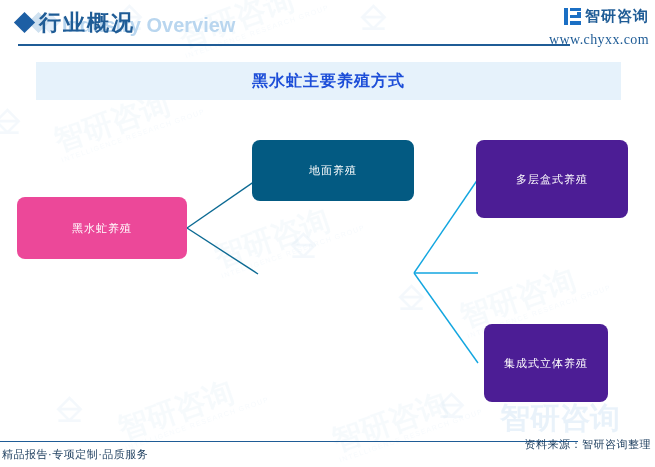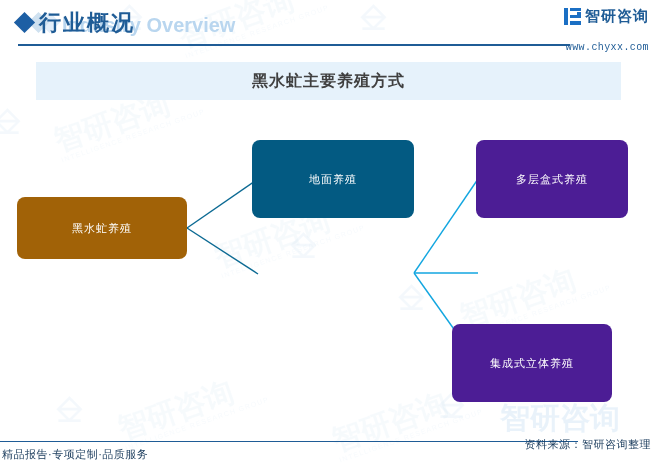--- a/index.html
+++ b/index.html
@@ -143,45 +143,45 @@
   #brand-glyph .g3 { left: 13px; top: 4px; width: 4px; height: 6px; }
   #brand-glyph .g4 { left: 6px; top: 7px; width: 8px; height: 3px; }
   #brand-glyph .g5 { left: 6px; top: 13px; width: 11px; height: 4px; }
   #brand-name {
     font-size: 15px;
     font-weight: bold;
     color: #1f5c96;
     letter-spacing: 1px;
   }
   #brand-url {
-    font-size: 10px;
+    font-size: 14px;
     color: #1f5c96;
     letter-spacing: 0.4px;
-    margin-top: 16px;
-    font-family: Liberation Mono, monospace;
+    margin-top: 6px;
+    font-family: Liberation Serif, serif;
   }
 
   
   #chart-title-banner {
     position: absolute;
     left: 36px;
     top: 62px;
     width: 585px;
     height: 38px;
     background: #e6f2fb;
     z-index: 4;
   }
   #chart-title-text {
     position: absolute;
     width: 100%;
     top: 9px;
     text-align: center;
     font-size: 16px;
     font-weight: bold;
-    color: #404040;
+    color: #1d4ed8;
     letter-spacing: 1px;
     font-family: "Liberation Serif", "DejaVu Serif", serif;
   }
 
   
   #diagram {
     position: absolute;
     left: 0; top: 0;
     width: 655px;
     height: 467px;
@@ -199,21 +199,21 @@
     border-radius: 8px;
     display: flex;
     align-items: center;
     justify-content: center;
     color: #ffffff;
     font-size: 11px;
     letter-spacing: 1px;
     z-index: 4;
     box-sizing: border-box;
   }
-  .node.root  { background: #a16207; }
+  .node.root  { background: #ec4899; }
   .node.mid   { background: #035a82; }
   .node.leaf  { background: #4c1d95; }
 
   
   #footer-rule {
     position: absolute;
     left: 0;
     top: 441px;
     width: 578px;
     height: 1px;
@@ -340,30 +340,30 @@
 
     <path d="M414 273 L478 179" stroke="#12a6e0" stroke-width="1.4" fill="none"></path>
     <path d="M414 273 L478 273" stroke="#12a6e0" stroke-width="1.4" fill="none"></path>
     <path d="M414 273 L478 363" stroke="#12a6e0" stroke-width="1.4" fill="none"></path>
   </svg>
 
   <div class="node root" style="left:17px; top:197px; width:170px; height:62px;">
     <span>黑水虻养殖</span>
   </div>
 
-  <div class="node mid" style="left:252px; top:140px; width:162px; height:78px;">
+  <div class="node mid" style="left:252px; top:140px; width:162px; height:61px;">
     <span>地面养殖</span>
   </div>
 
 
   <div class="node leaf" style="left:476px; top:140px; width:152px; height:78px;">
     <span>多层盒式养殖</span>
   </div>
 
 
-  <div class="node leaf" style="left:452px; top:324px; width:160px; height:78px;">
+  <div class="node leaf" style="left:484px; top:324px; width:124px; height:78px;">
     <span>集成式立体养殖</span>
   </div>
 </div>
 
 <div id="footer-rule"></div>
 <div id="footer-left">精品报告·专项定制·品质服务</div>
 <div id="footer-source">资料来源：智研咨询整理</div>
 
 </body></html>

